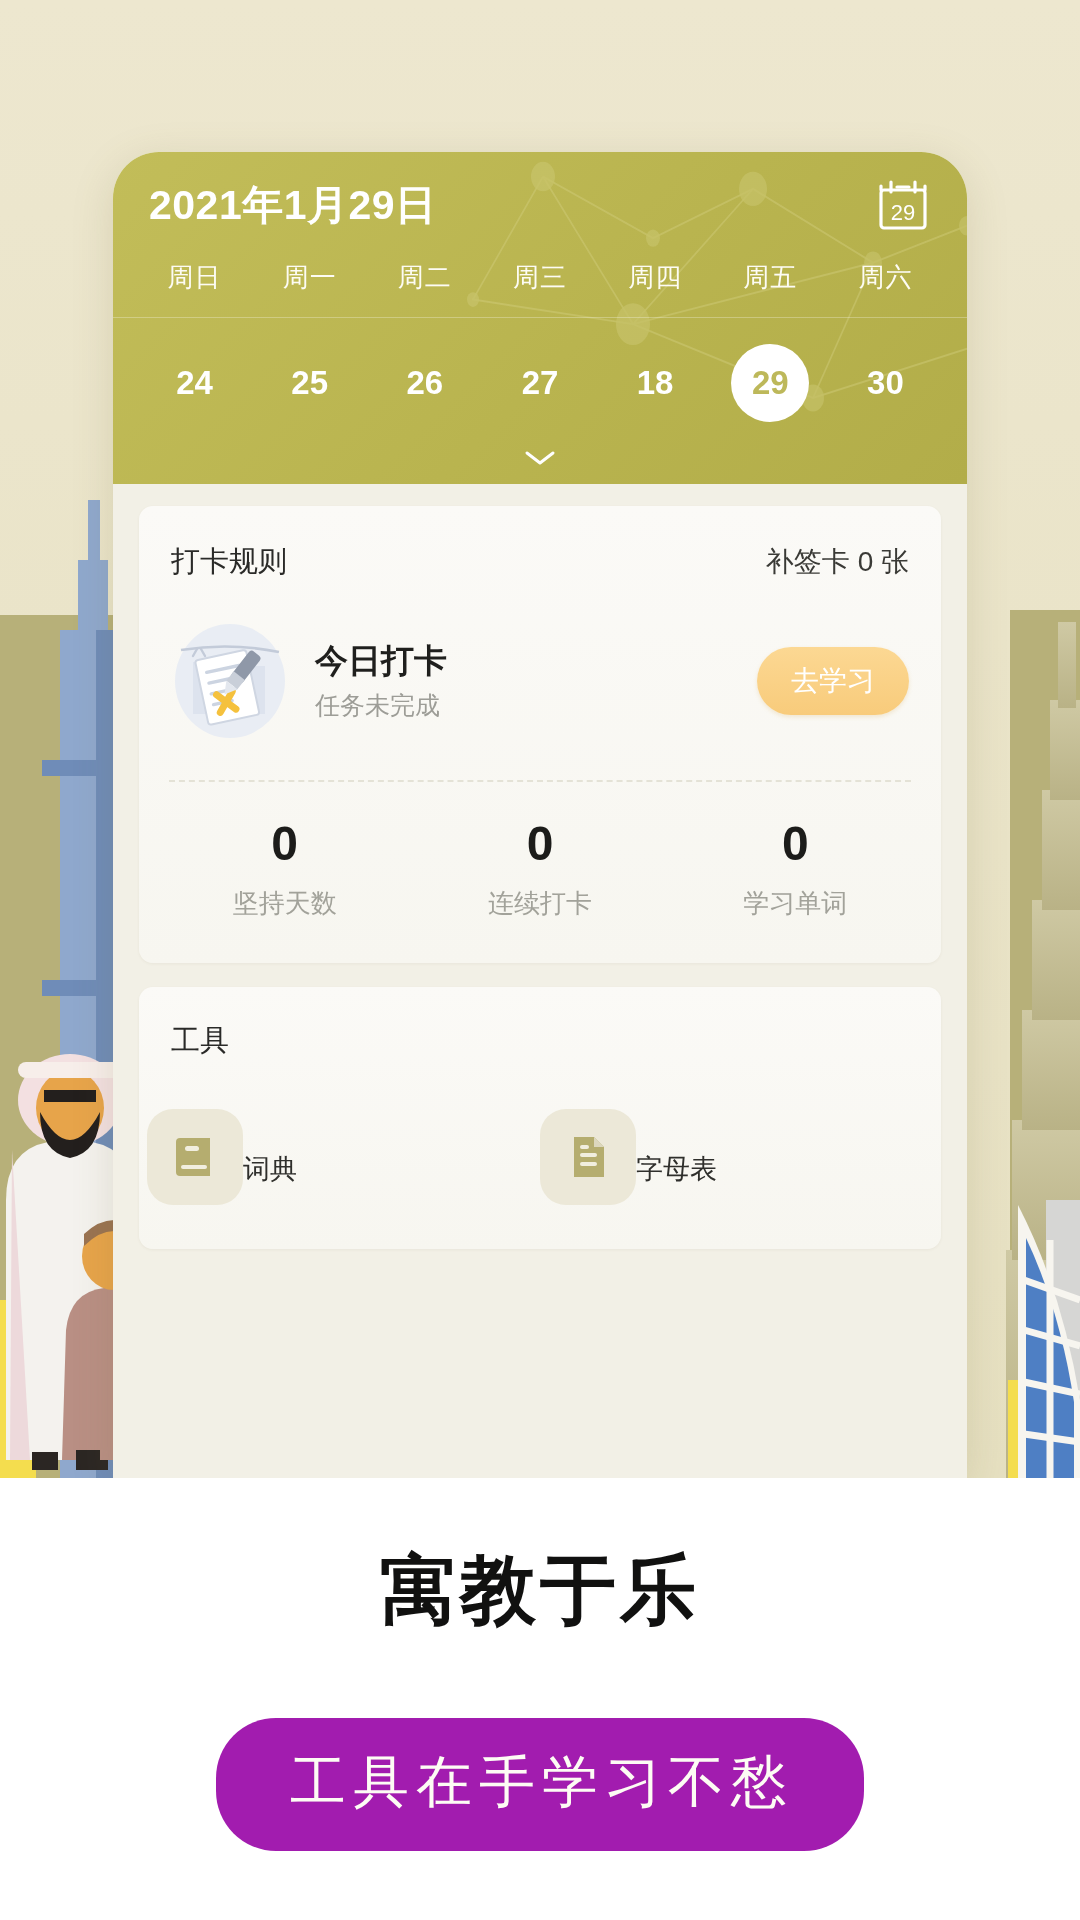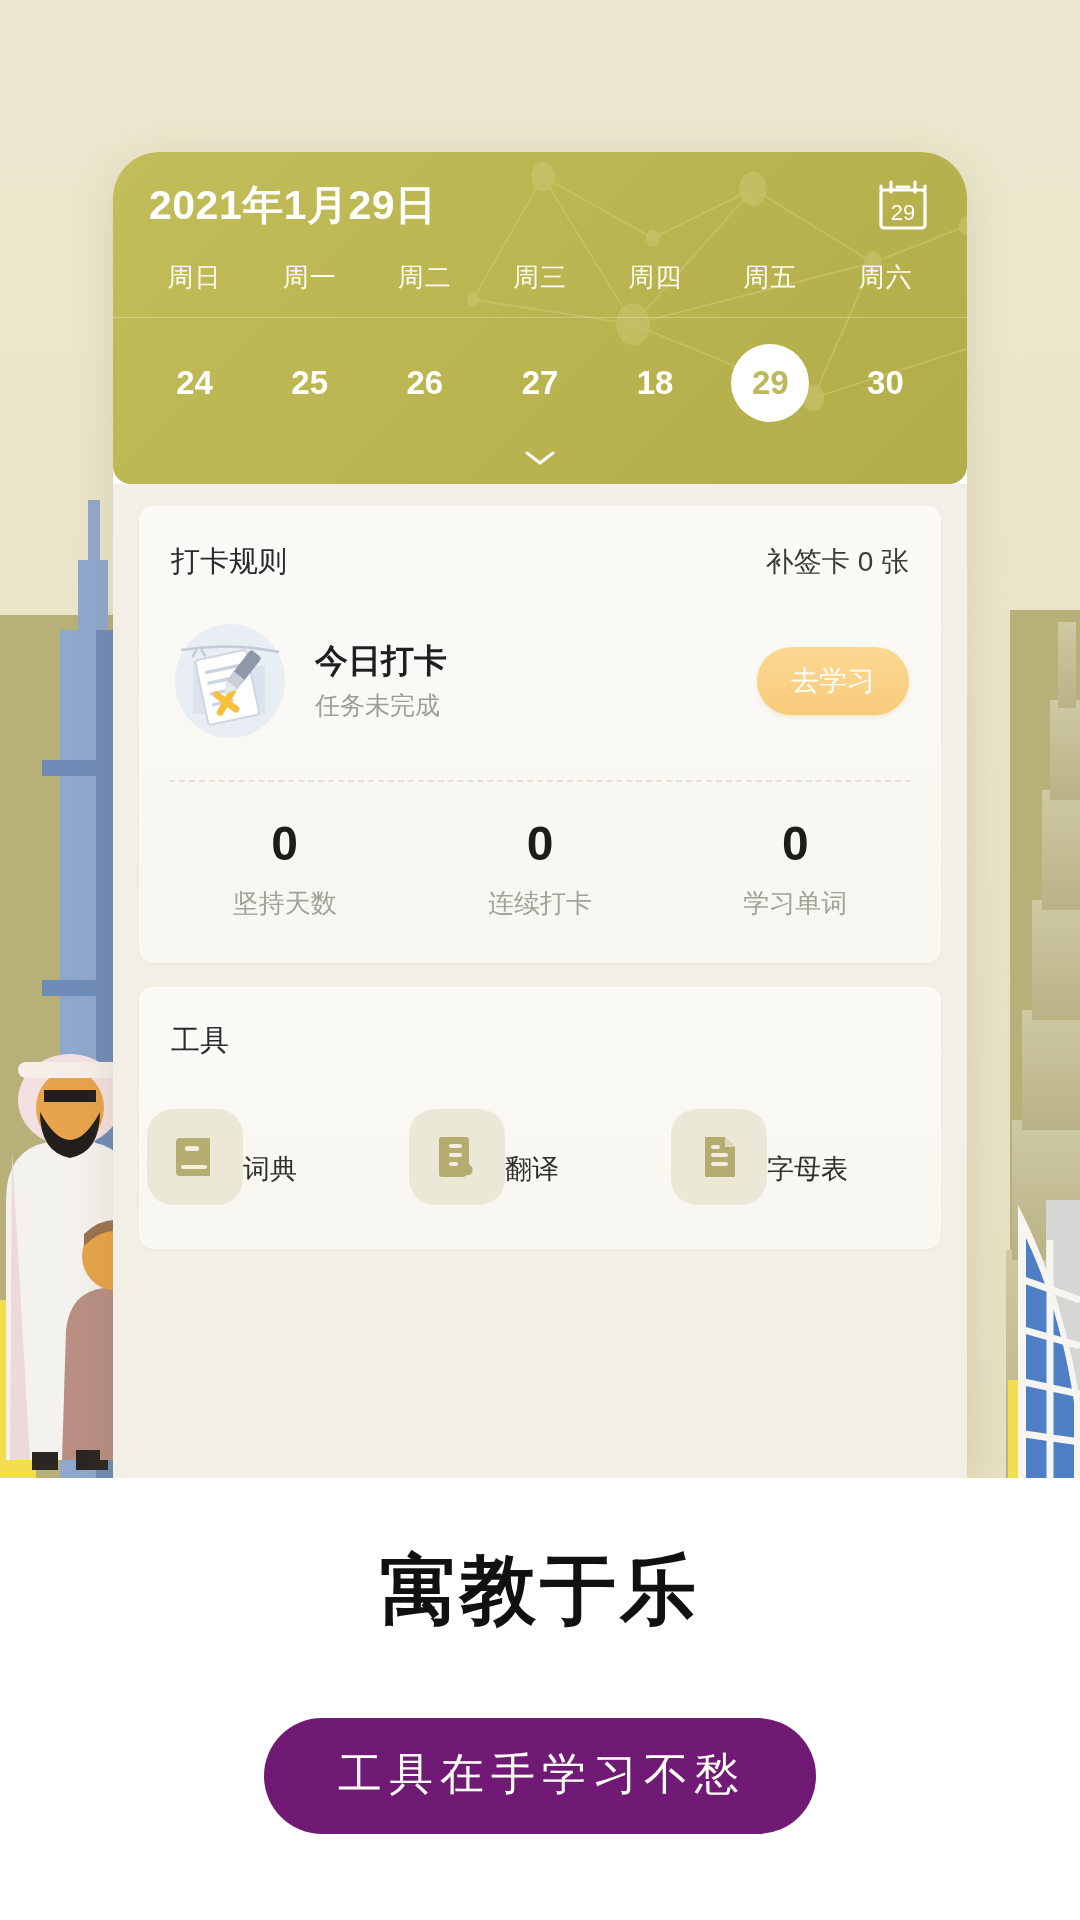--- a/index.html
+++ b/index.html
@@ -32,21 +32,20 @@
     box-shadow: 0 10px 42px rgba(120,112,60,0.18);
     overflow: hidden;
   }
 
   
   .cal-header {
     position: relative;
     background: linear-gradient(135deg, #c2bd59 0%, #b9b44f 55%, #b2ad49 100%);
     padding: 0;
     overflow: hidden;
-    border-radius: 18px;
   }
   .cal-header .net { position: absolute; inset: 0; opacity: .5; }
   .cal-header .net svg { width: 100%; height: 100%; display: block; }
 
   .cal-top {
     position: relative; z-index: 2;
     display: flex; align-items: center; justify-content: space-between;
     padding: 26px 36px 18px 36px;
   }
   .cal-title {
@@ -135,22 +134,22 @@
   .tool-chip svg { width: 52px; height: 52px; }
   .tool-label { margin-top: 24px; font-size: 27px; color: #2f2f2c; }
 
   
   .tagline {
     position: absolute; left: 0; top: 1540px; width: 1080px; text-align: center;
     font-size: 76px; font-weight: bold; color: #111110; letter-spacing: 4px;
   }
   .cta-wrap { position: absolute; left: 0; top: 1718px; width: 1080px; text-align: center; }
   .cta {
-    display: inline-block; background: #701a75; color: #fdfcf4;
-    font-size: 44px; letter-spacing: 7px; font-weight: normal;
+    display: inline-block; background: #a21caf; color: #fdfcf4;
+    font-size: 56px; letter-spacing: 7px; font-weight: normal;
     padding: 27px 70px 30px 74px; border-radius: 60px; border: none;
   }
 </style>
 </head>
 <body>
 
 <div class="page">
 
   <div class="hero">
 
@@ -402,34 +401,20 @@
               <div class="tool-chip">
                 <svg viewBox="0 0 52 52" xmlns="http://www.w3.org/2000/svg">
                   <path d="M11 7 h30 a0 0 0 0 1 0 0 v38 h-30 a4 4 0 0 1 -4 -4 v-30 a4 4 0 0 1 4 -4 z" fill="#b5ad6f"></path>
                   <rect x="16" y="15" width="14" height="5" rx="2.5" fill="#f1eedf"></rect>
                   <rect x="12" y="34" width="26" height="4" rx="2" fill="#f1eedf"></rect>
                 </svg>
               </div>
               <div class="tool-label">词典</div>
             </div>
 
-            <div class="tool">
-              <div class="tool-chip">
-                <svg viewBox="0 0 52 52" xmlns="http://www.w3.org/2000/svg">
-                  <path d="M11 6 h24 a3 3 0 0 1 3 3 v30 a7 7 0 0 1 -7 7 h-20 a3 3 0 0 1 -3 -3 v-34 a3 3 0 0 1 3 -3 z" fill="#b5ad6f"></path>
-                  <g fill="#f1eedf">
-                    <rect x="18" y="13" width="13" height="4" rx="2"></rect>
-                    <rect x="18" y="22" width="13" height="4" rx="2"></rect>
-                    <rect x="18" y="31" width="9" height="4" rx="2"></rect>
-                  </g>
-                  <path d="M38 33 q6 5 2 10 q-4 3 -6 -2 z" fill="#b5ad6f"></path>
-                </svg>
-              </div>
-              <div class="tool-label">翻译</div>
-            </div>
 
             <div class="tool">
               <div class="tool-chip">
                 <svg viewBox="0 0 52 52" xmlns="http://www.w3.org/2000/svg">
                   <path d="M12 6 h20 l10 10 v30 a0 0 0 0 1 0 0 h-30 a0 0 0 0 1 0 0 z" fill="#b5ad6f"></path>
                   <path d="M32 6 l10 10 h-10 z" fill="#dcd7bd"></path>
                   <g fill="#f1eedf">
                     <rect x="18" y="22" width="17" height="4" rx="2"></rect>
                     <rect x="18" y="31" width="17" height="4" rx="2"></rect>
                     <rect x="18" y="14" width="9" height="4" rx="2"></rect>

